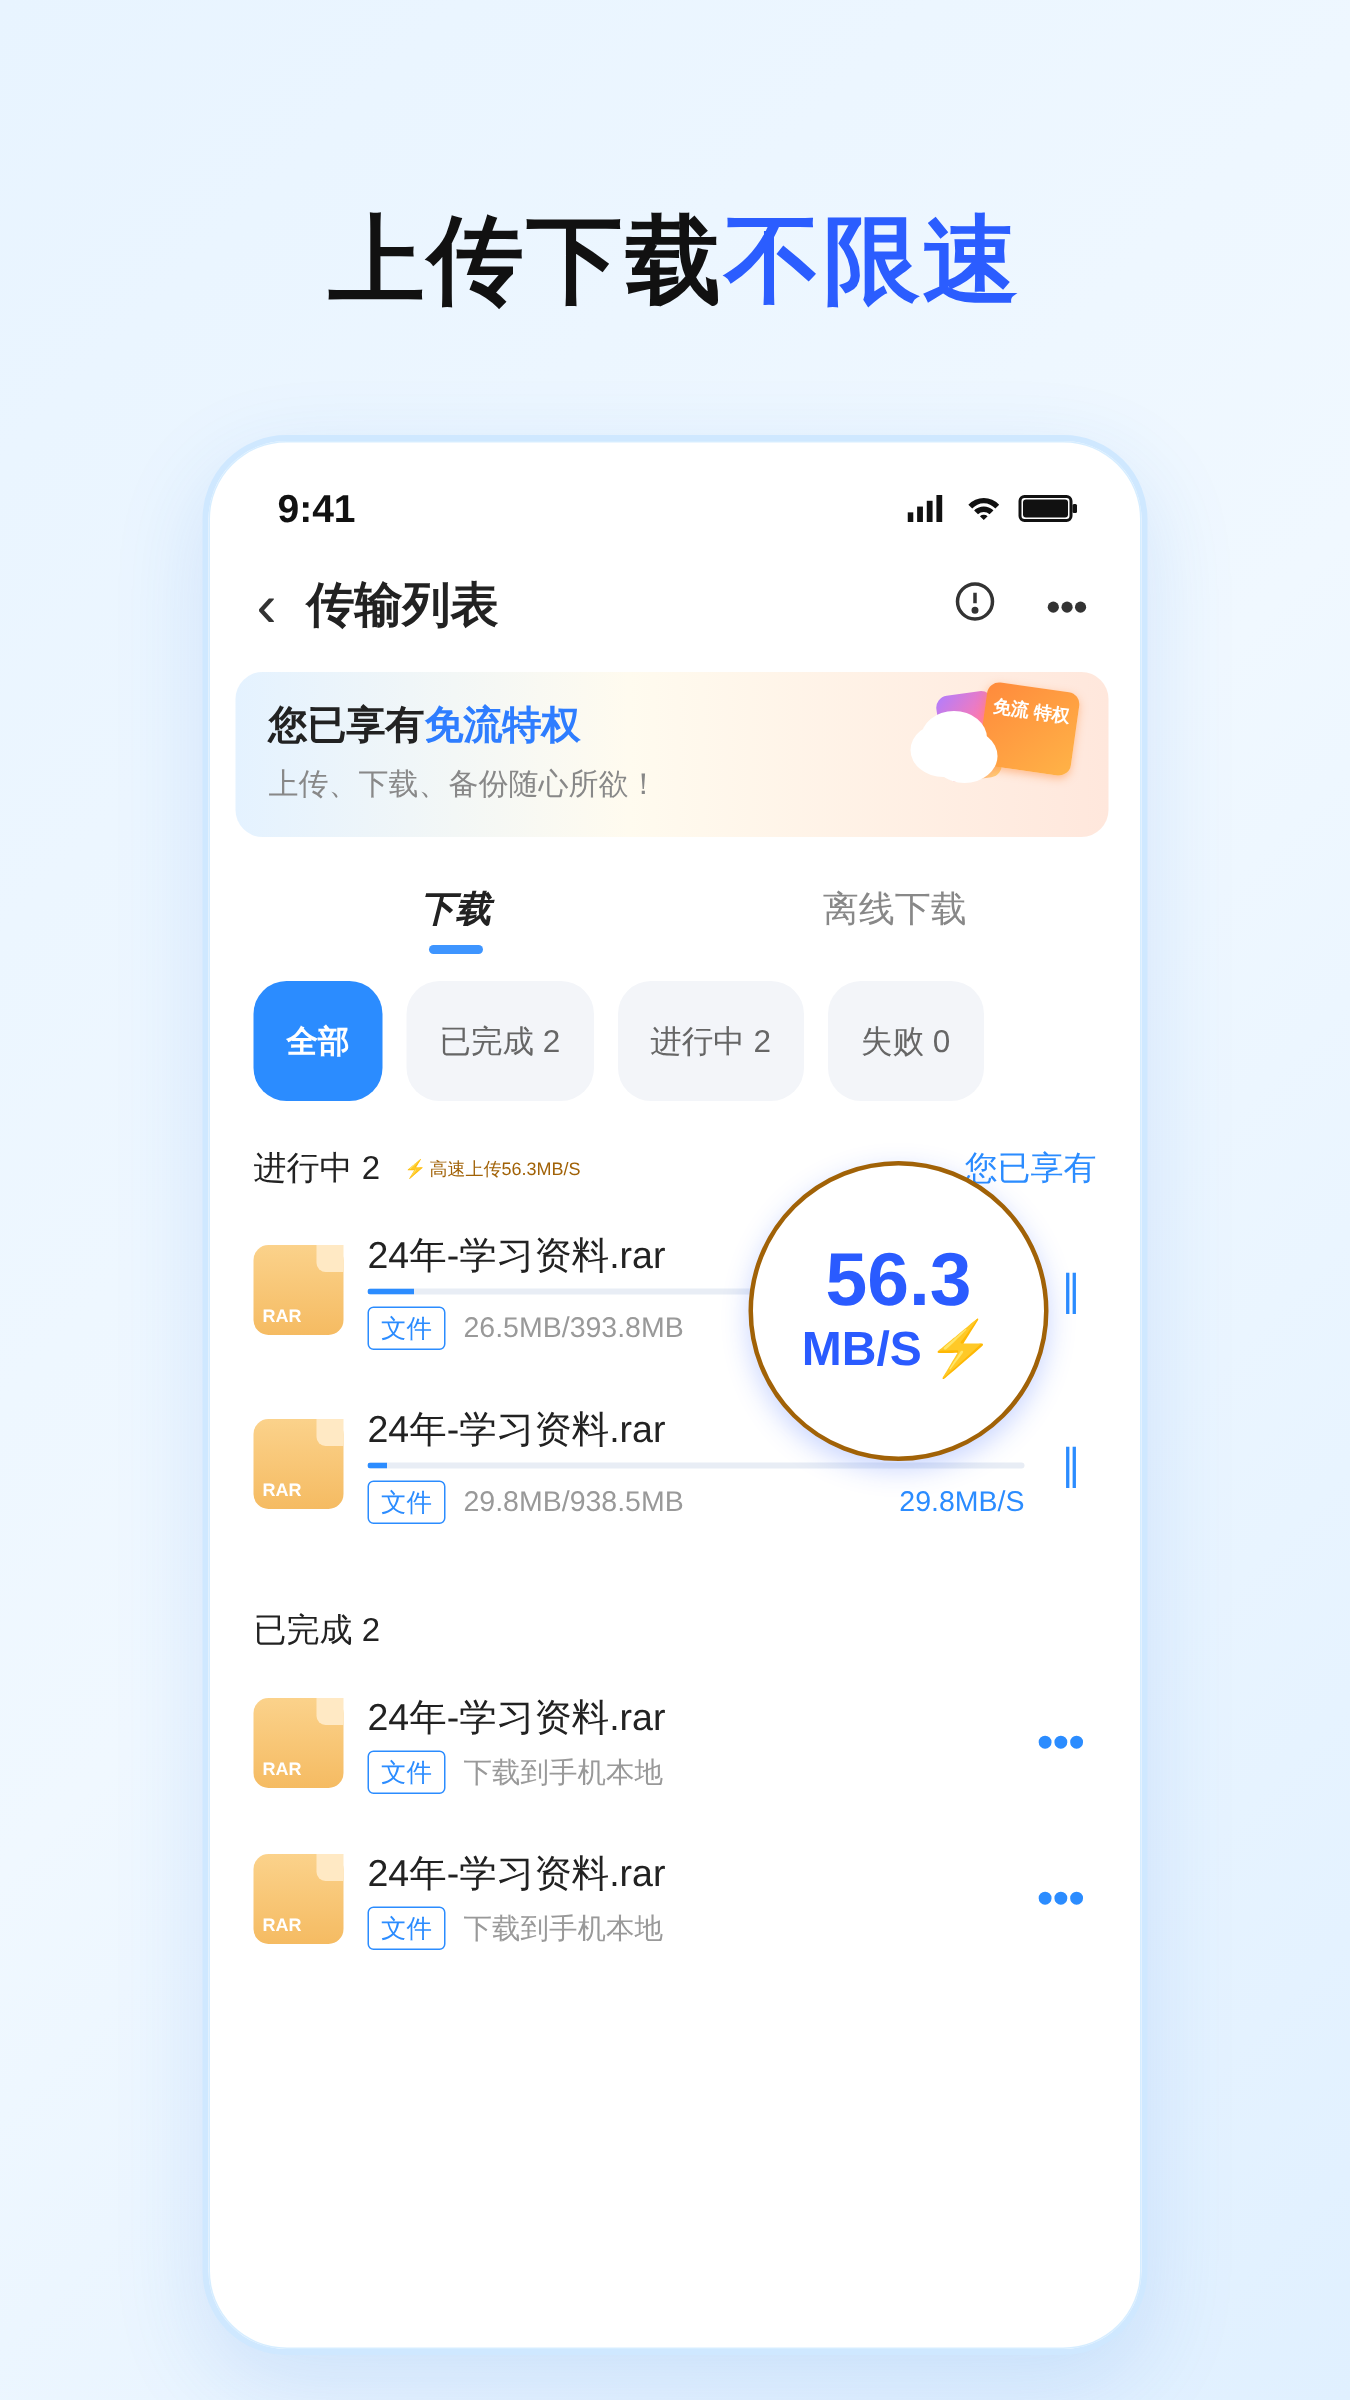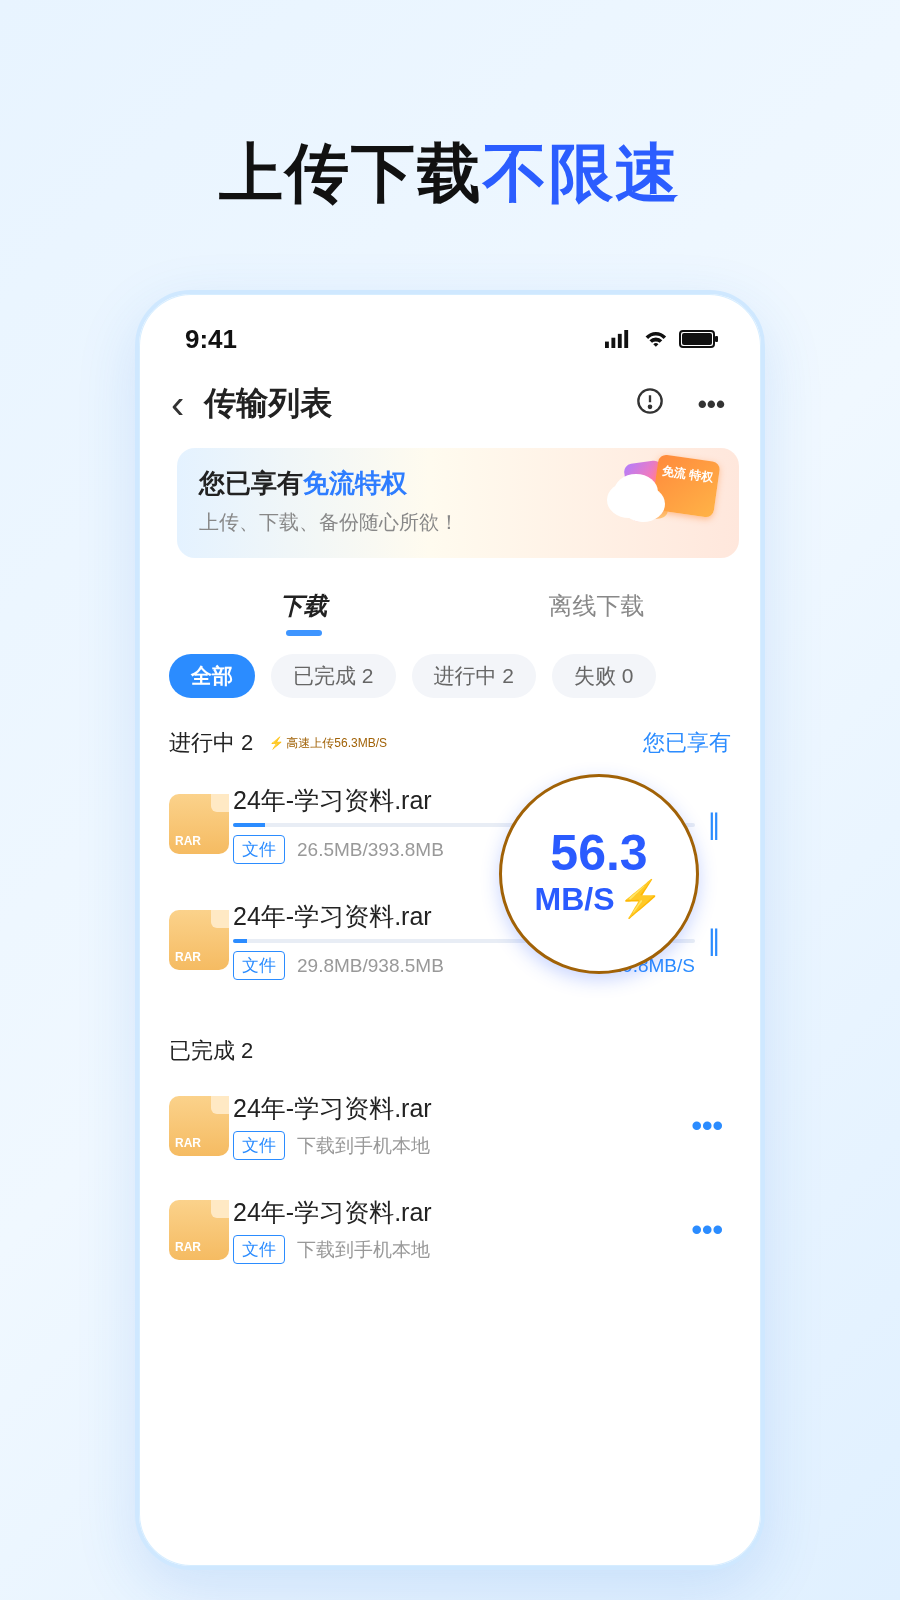--- a/index.html
+++ b/index.html
@@ -60,21 +60,21 @@
       height: 68px;
       padding: 0 8px;
       gap: 14px;
     }
     .nav .back { font-size: 40px; color:#333; line-height:1; padding:0 6px; }
     .nav .title { font-size: 32px; font-weight: 600; color:#222; flex:1; }
     .nav .icon { font-size: 26px; color:#333; padding:0 10px; }
     .nav .icon svg { width:28px; height:28px; }
 
     .banner {
-      margin: 10px 4px 0 20px;
+      margin: 10px 4px 0 0;
       background: linear-gradient(90deg, #e4f2ff 0%, #fffbef 45%, #ffe7dc 100%);
       border-radius: 18px;
       padding: 18px 22px 22px;
       position: relative;
       overflow: hidden;
     }
     .banner .line1 { font-size: 26px; font-weight:700; }
     .banner .line1 .b-black { color:#222; }
     .banner .line1 .b-blue { color:#2e7dff; }
     .banner .line2 { font-size: 20px; color:#888; margin-top:8px; }
@@ -107,35 +107,35 @@
     .main-tabs .tab.active::after {
       content:""; position:absolute; bottom:4px; left:50%; transform:translateX(-50%);
       width:36px; height:6px; background:#3e95ff; border-radius:3px;
     }
 
     .filters {
       display:flex; gap:16px; padding: 14px 12px 12px;
       font-size: 21px; color:#666; align-items:center;
     }
     .chip {
-      background:#f3f5f9; padding:8px 22px; border-radius:22px;
+      background:#f3f5f9; padding:26px 22px; border-radius:22px;
     }
     .chip.active { background:#2b8cff; color:#fff; font-weight:600; }
 
     .section-head {
       display:flex; align-items:center; padding: 18px 12px 8px;
       font-size: 22px;
     }
     .section-head .name { color:#222; font-weight:500; }
     .section-head .hs { margin-left:16px; color:#a16207; font-size:12px; }
     .section-head .hs::before { content:"⚡"; margin-right:2px; }
     .section-head .pause-all { margin-left:auto; color:#2b8cff; }
 
     .file-row {
-      display:flex; align-items:center; padding: 18px 12px; gap:4px;
+      display:flex; align-items:center; padding: 18px 12px; gap:16px;
     }
     .rar-icon {
       width:60px; height:60px; background:linear-gradient(#fbd28b,#f5bb62);
       border-radius:10px; position:relative;
     }
     .rar-icon::before {
       content:"RAR"; position:absolute; bottom:6px; left:6px;
       color:#fff; font-size:12px; font-weight:700;
     }
     .rar-icon::after {

